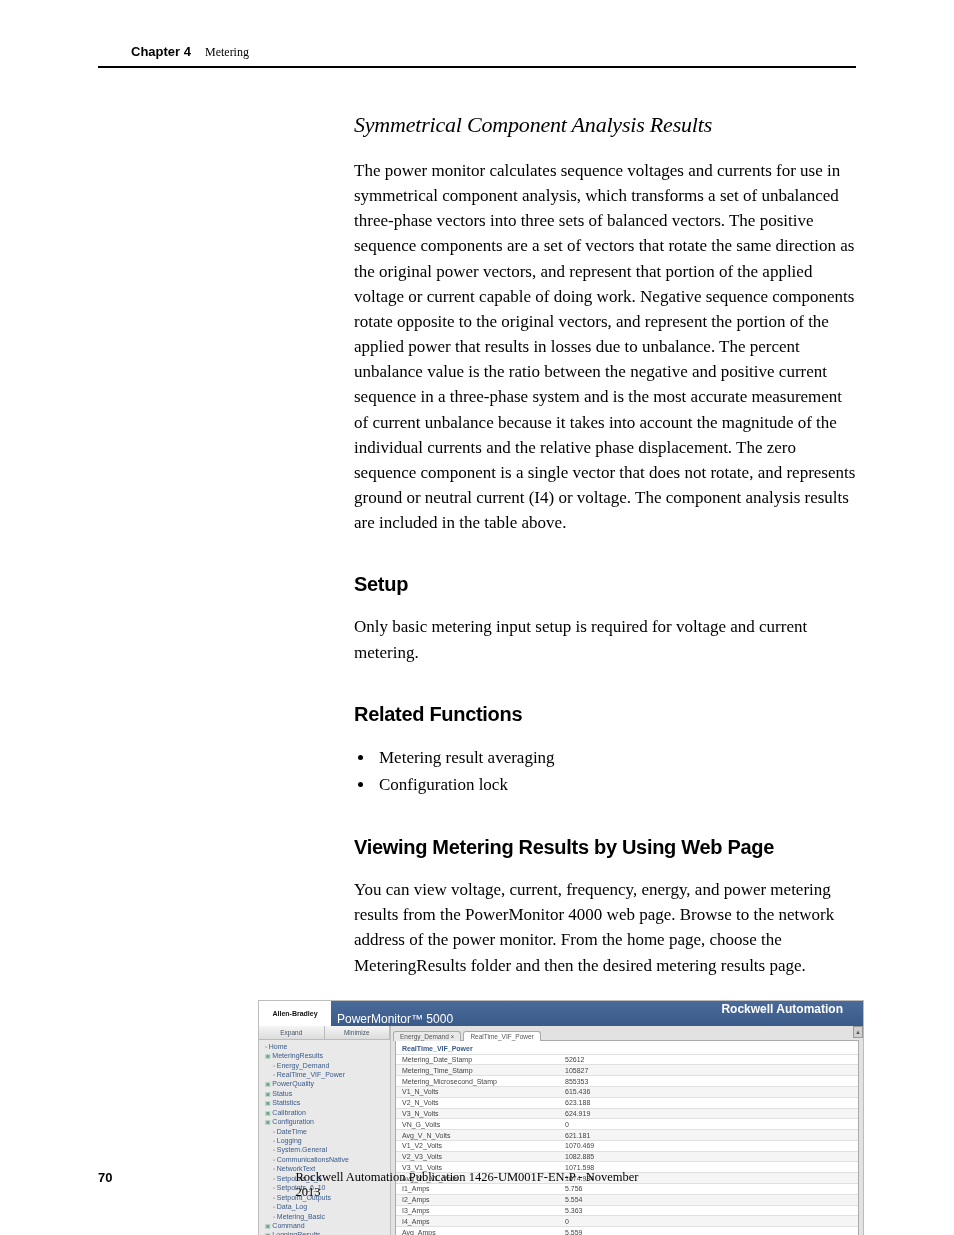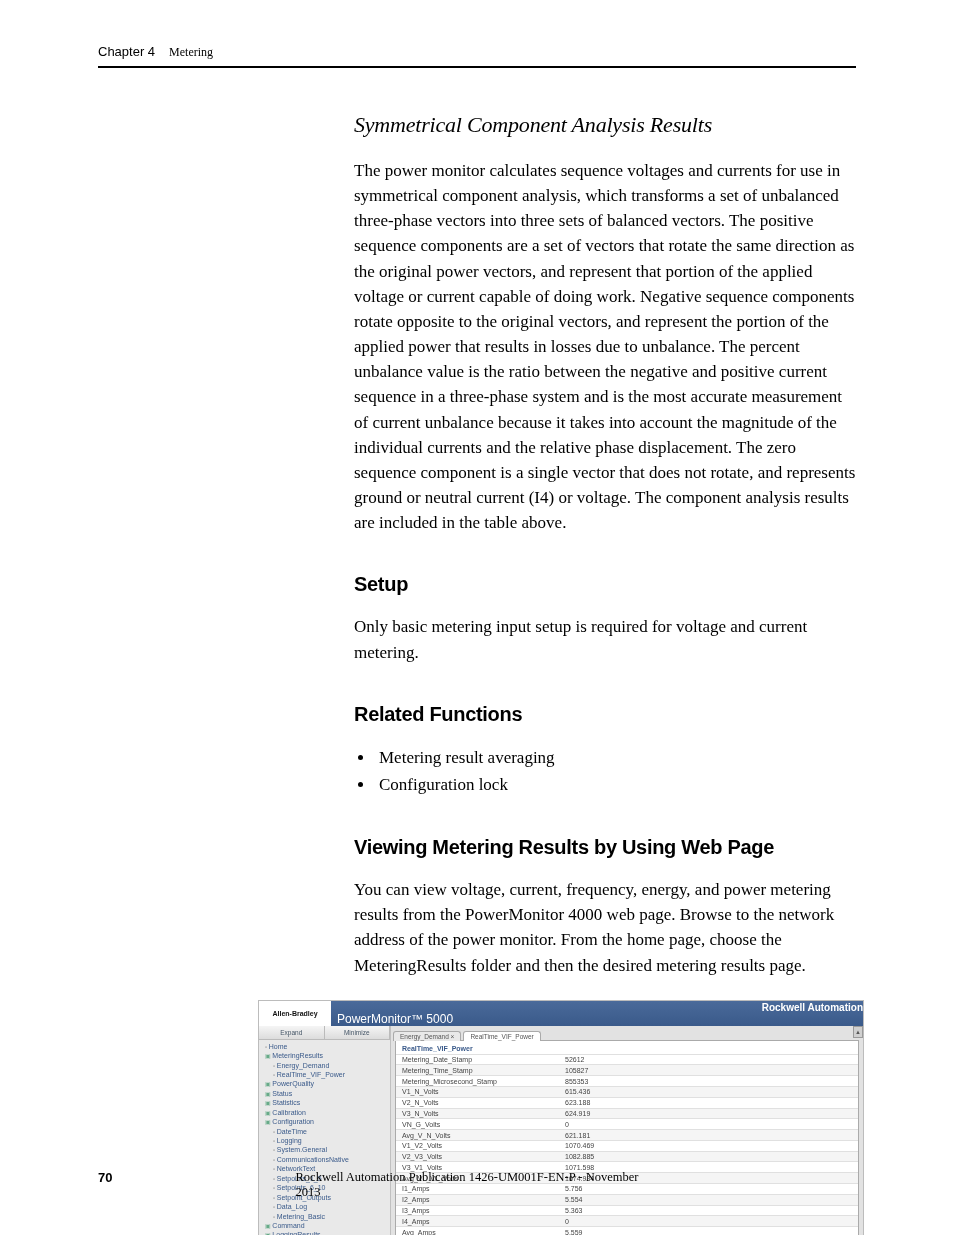--- a/index.html
+++ b/index.html
@@ -1,31 +1,31 @@
 <!DOCTYPE html>
 <html><head>
 <meta charset="utf-8">
 <style>
   * { box-sizing: border-box; margin: 0; padding: 0; }
   html, body { width: 954px; height: 1235px; background: #fff; font-family: Georgia, 'Times New Roman', serif; color: #000; }
   .page { position: relative; width: 954px; height: 1235px; padding: 44px 98px 0 98px; }
   .header { display: flex; align-items: baseline; font-size: 14px; padding-bottom: 6px; border-bottom: 2px solid #000; }
-  .header .chap { font-family: Arial, Helvetica, sans-serif; font-weight: normal; font-size: 13px; }
+  .header .chap { font-family: Arial, Helvetica, sans-serif; font-weight: bold; font-size: 13px; margin-left: 33px; }
   .header .sec { margin-left: 14px; font-family: Georgia, serif; font-size: 12px; }
   .content { margin-left: 256px; margin-top: 44px; }
   .h-subsection { font-style: italic; font-family: Georgia, serif; font-size: 22px; margin-bottom: 20px; letter-spacing: -0.2px; }
   .body-text { font-size: 17px; line-height: 1.48; }
   .h-section { font-family: Arial, Helvetica, sans-serif; font-weight: bold; font-size: 20px; margin-top: 38px; margin-bottom: 18px; letter-spacing: -0.3px; }
   ul.bullets { list-style: disc; margin-left: 21px; font-size: 17px; line-height: 1.6; }
   ul.bullets li { padding-left: 4px; }
   .screenshot { margin: 22px 0 0 160px; width: 606px; height: 257px; border: 1px solid #bcbcbc; background: #e8e8e8; position: relative; font-family: Tahoma, Arial, sans-serif; }
   .ss-header { height: 25px; background: linear-gradient(#4a6a9a, #3a5a8a); display: flex; align-items: flex-end; color: #fff; position: relative; }
   .ss-logo-badge { width: 72px; height: 25px; background: #fff; display: flex; align-items: center; justify-content: center; font-size: 7px; font-weight: bold; color: #111; }
   .ss-title { font-size: 12px; color: #fff; margin-left: 6px; }
-  .ss-rw { position: absolute; right: 0; top: 2px; font-size: 10px; font-weight: bold; color: #fff; text-align: right; line-height: 1; }
+  .ss-rw { position: absolute; right: 20px; top: 2px; font-size: 12px; font-weight: bold; color: #fff; text-align: right; line-height: 1; }
   .ss-body { display: flex; height: 230px; background: #e2e2e2; position: relative; }
   .ss-scroll-up { position:absolute; right:0; top:0; width:10px; height:12px; background:#d0d0d0; border:1px solid #999; font-size:6px; text-align:center; line-height:10px; color:#555;}
   .ss-sidebar { width: 132px; background: #e9e9e9; border-right: 1px solid #c0c0c0; font-size: 7px; color: #345; }
   .ss-sb-controls { display:flex; height: 14px; border-bottom: 1px solid #bbb;}
   .ss-sb-btn { flex:1; background: linear-gradient(#f5f5f5,#dcdcdc); text-align:center; font-size:6.5px; color:#456; line-height:14px; border-right:1px solid #bbb;}
   .ss-tree { padding: 2px 2px; line-height: 1.35; }
   .ss-tree div { white-space: nowrap; overflow: hidden; color:#3a5a8a; }
   .ss-tree .lv0 { padding-left: 4px; }
   .ss-tree .lv1 { padding-left: 12px; }
   .ss-tree .folder::before { content:"▣ "; color:#6a8; font-size:6px;}

